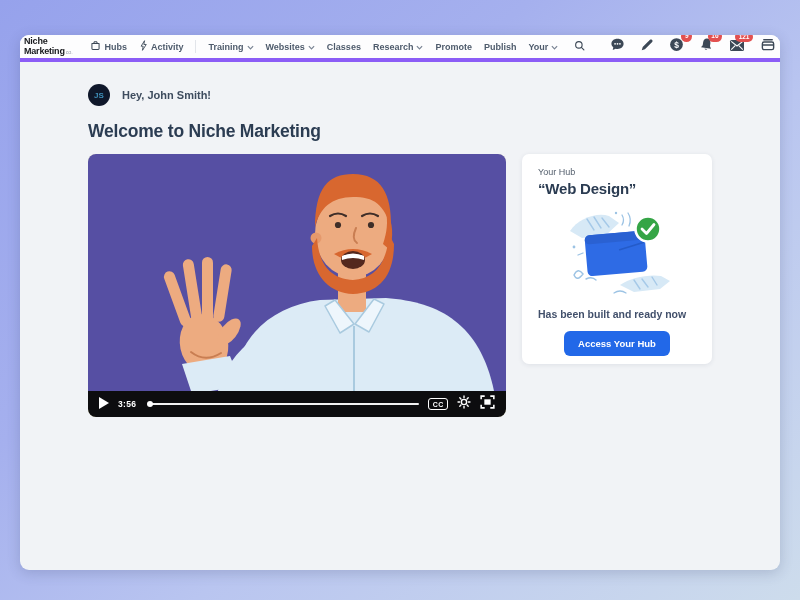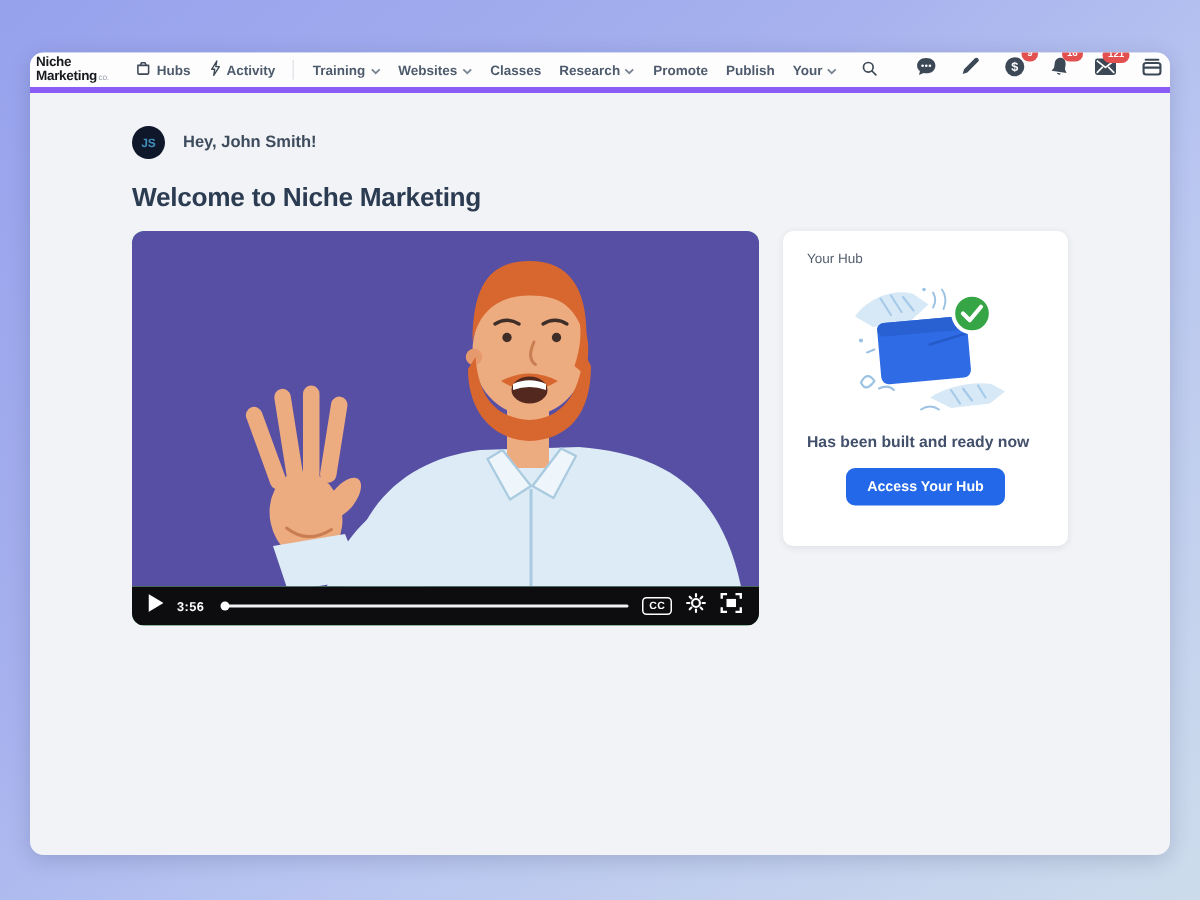--- a/index.html
+++ b/index.html
@@ -35,21 +35,21 @@
   
   .greeting { margin:22px 0 0 68px; display:flex; align-items:center; gap:12px; }
   .greet-avatar {
     width:22px; height:22px; border-radius:50%; background:#0f172a; color:#3f8fba;
     font-size:8px; font-weight:800; display:flex; align-items:center; justify-content:center;
   }
   .greet-text { font-size:11px; font-weight:700; color:#3e4c5e; }
   .page-title { margin:15px 0 0 68px; font-size:17.5px; font-weight:800; color:#2b3c52; letter-spacing:-.2px; }
   .main-row { display:flex; margin:12px 0 0 68px; gap:16px; align-items:flex-start; }
   
-  .video { width:418px; height:263px; border-radius:8px; overflow:hidden; position:relative; background:#86efac; cursor:pointer; }
+  .video { width:418px; height:263px; border-radius:8px; overflow:hidden; position:relative; background:#fef9c3; cursor:pointer; }
   .video svg.scene { display:block; }
   .vctrl {
     position:absolute; left:0; bottom:0; width:100%; height:26px; background:#0d0d0f;
     display:flex; align-items:center; padding:0 11px; gap:9px;
   }
   .vtime { color:#fff; font-size:8.5px; font-weight:700; letter-spacing:.3px; }
   .vprog { flex:1; position:relative; height:2px; background:rgba(255,255,255,.95); border-radius:1px; margin-left:3px; }
   .vdot { position:absolute; left:-1px; top:-2px; width:6px; height:6px; border-radius:50%; background:#fff; }
   .vcc {
     color:#fff; border:1.3px solid #fff; border-radius:3px; font-size:7px; font-weight:800;
@@ -261,20 +261,21 @@
             </svg></span>
         <span><svg width="15" height="14" viewBox="0 0 16 15">
               <path d="M1.2 4.5 V1.2 H5 M11 1.2 H14.8 V4.5 M14.8 10.5 V13.8 H11 M5 13.8 H1.2 V10.5" fill="none" stroke="#fff" stroke-width="1.7"></path>
               <rect x="4.6" y="4.6" width="6.8" height="5.8" fill="#fff"></rect>
             </svg></span>
       </div>
     </div>
 
     <div class="hub-card">
       <div class="hub-eyebrow">Your Hub</div>
+      <div class="hub-title">“Web Design”</div>
       <div class="hub-illus">
         <svg width="122" height="96" viewBox="0 0 122 96">
 
           <path d="M14 30 C22 18 40 11 53 15 L63 22 L50 34 L26 37 Z" fill="#d7e9f6"></path>
           <path d="M46 17 L53 26 M38 16 L45 27 M31 18 L38 29" stroke="#a5c9e8" stroke-width="1.4" fill="none" stroke-linecap="round"></path>
 
           <path d="M66 14 q3 5 0 10 M72 12 q4 6 1 13" stroke="#9cc3e4" stroke-width="1.3" fill="none" stroke-linecap="round"></path>
           <circle cx="60" cy="12" r="1.2" fill="#9cc3e4"></circle>
           <circle cx="18" cy="46" r="1.4" fill="#9cc3e4"></circle>
           <path d="M22 54 l5 -2" stroke="#9cc3e4" stroke-width="1.3" stroke-linecap="round"></path>

